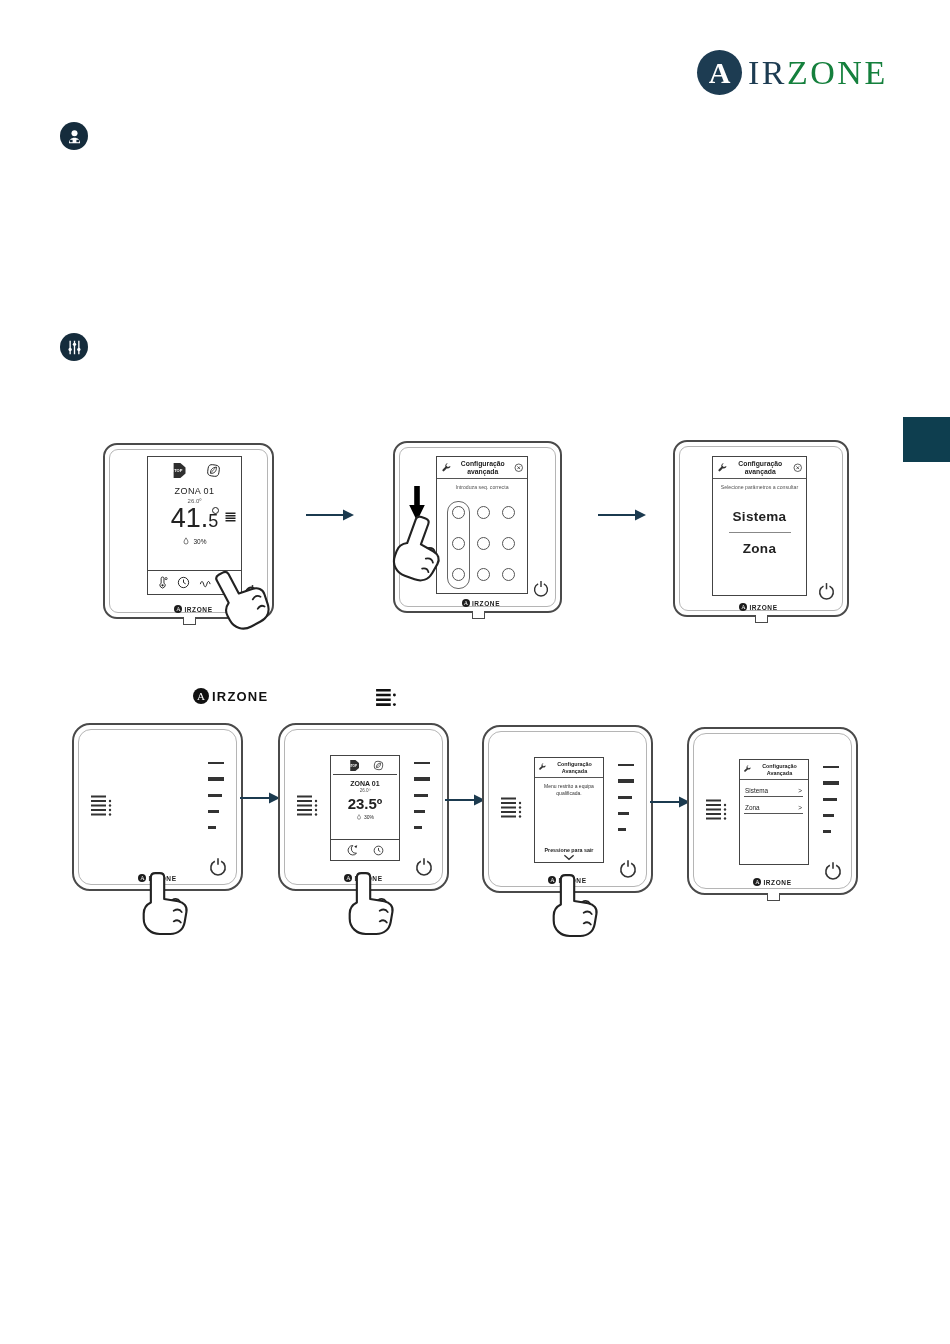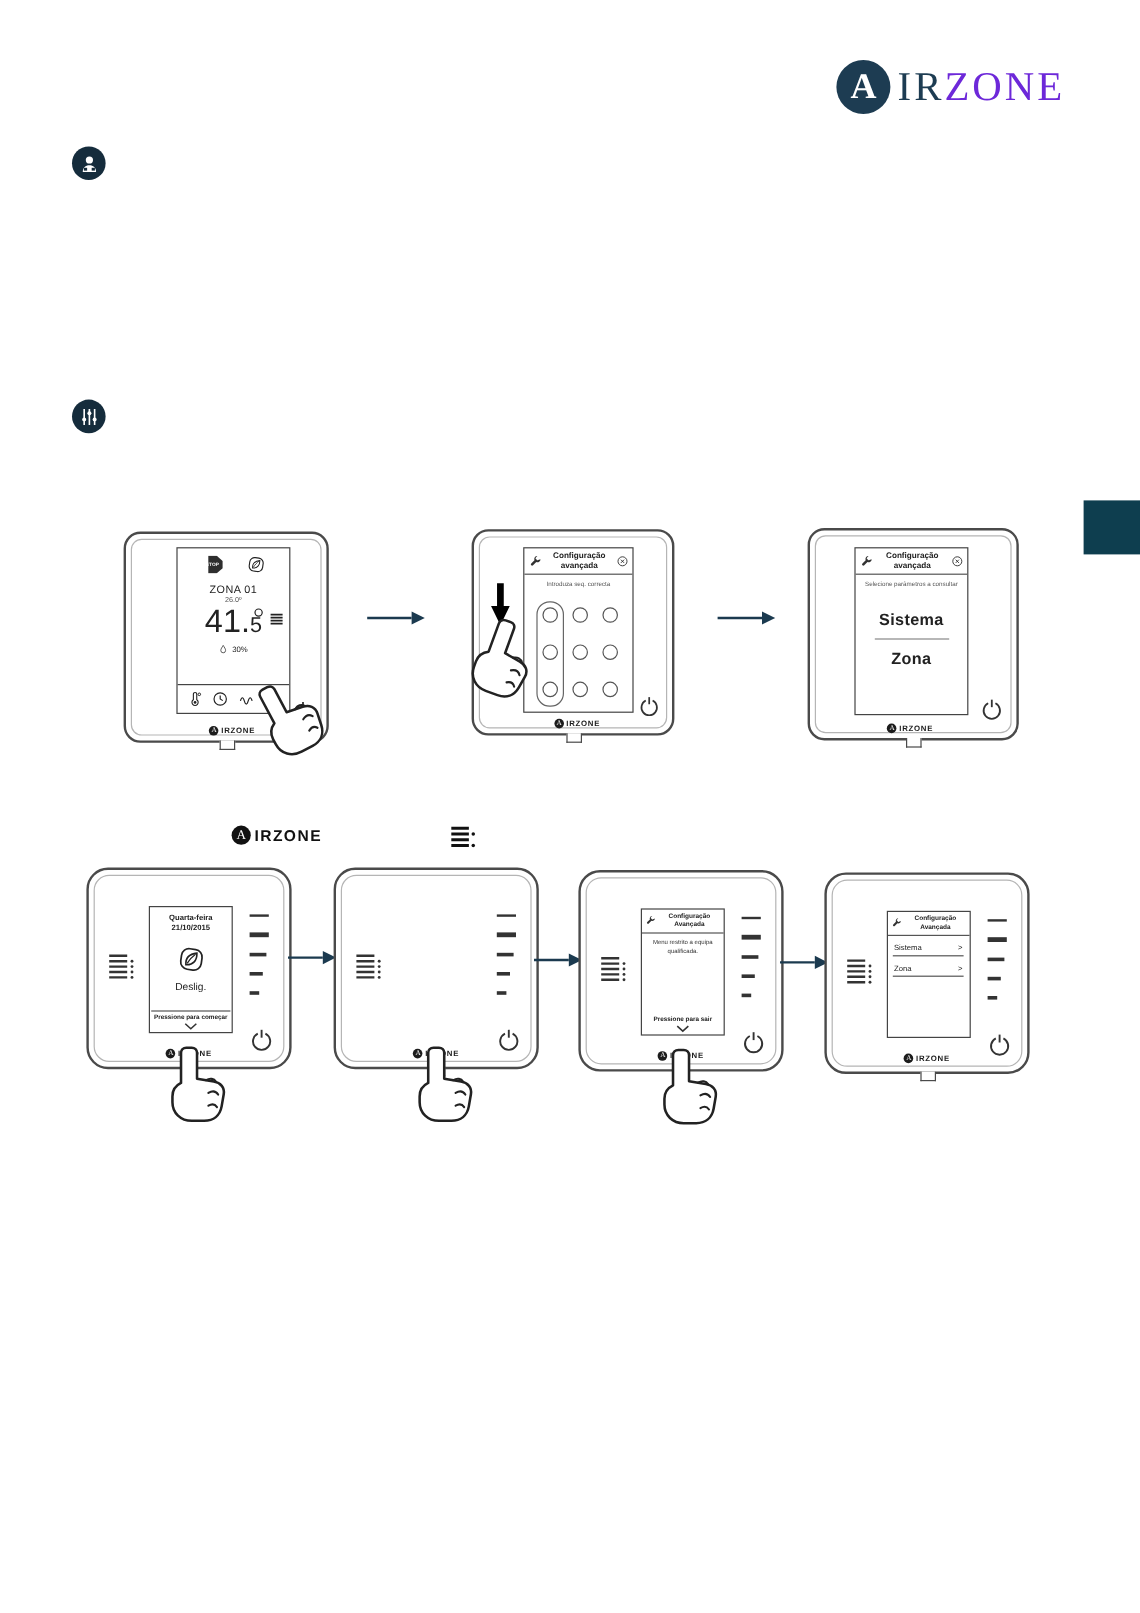--- a/index.html
+++ b/index.html
@@ -6,21 +6,21 @@
   .page { position:relative; width:950px; height:1344px; background:#ffffff;
           font-family:"Liberation Sans", sans-serif; overflow:hidden; color:#222; }
 
   
   .brand { position:absolute; left:697px; top:50px; display:flex; align-items:center; gap:6px; }
   .brand .bcircle { width:45px; height:45px; border-radius:50%; background:#1d3c52; color:#fff;
                     display:flex; align-items:center; justify-content:center;
                     font-family:"Liberation Serif", serif; font-size:30px; font-weight:600; }
   .brand .bword { font-family:"Liberation Serif", serif; font-size:34px; letter-spacing:2.5px; font-weight:500; }
   .brand .bword .ir { color:#1d3c52; }
-  .brand .bword .zone { color:#6d28d9; }
+  .brand .bword .zone { color:#15803d; }
 
   
   .pgicon { position:absolute; width:28px; height:28px; border-radius:50%; background:#152c3c;
             display:flex; align-items:center; justify-content:center; }
   .pgicon svg { display:block; }
 
   
   .sidetab { position:absolute; left:903px; top:417px; width:47px; height:45px; background:#0e3e4f; }
 
   
@@ -343,36 +343,20 @@
   <div class="dev tk" style="left:72px; top:723px; width:167px; height:164px;">
     <div class="lmenu">
       <svg width="26" height="23" viewBox="0 0 26 23">
         <path d="M2 2.5 h15 M2 7 h15 M2 11.5 h15 M2 16 h15 M2 20.5 h15" stroke="#333" stroke-width="2"></path>
         <circle cx="21" cy="7" r="1.2" fill="#333"></circle>
           <circle cx="21" cy="11.5" r="1.2" fill="#333"></circle>
         <circle cx="21" cy="16" r="1.2" fill="#333"></circle>
           <circle cx="21" cy="20.5" r="1.2" fill="#333"></circle>
       </svg>
     </div>
-    <div class="screen" style="left:50px; top:30px; width:68px; height:104px;">
-      <div class="off-date">
-        <div>Quarta-feira</div>
-        <div>21/10/2015</div>
-      </div>
-      <svg class="off-leaf" width="23" height="23" viewBox="0 0 24 24">
-          <use href="#ecoin-shape"></use>
-        </svg>
-      <div class="off-state">Deslig.</div>
-      <div class="scr-bottom lined">
-        <div class="scr-hint">Pressione para começar</div>
-        <svg class="scr-chev" width="12" height="6" viewBox="0 0 13 6">
-            <use href="#chev-shape"></use>
-          </svg>
-      </div>
-    </div>
     <div class="dashes">
       <span style="width:16px; height:2px;"></span>
         <span style="width:16px; height:4px;"></span>
       <span style="width:14px; height:3px;"></span>
         <span style="width:11px; height:3px;"></span>
       <span style="width:8px; height:3px;"></span>
     </div>
     <div class="pwr" style="right:13px; bottom:13px;">
       <svg width="20" height="20" viewBox="0 0 24 24">
           <use href="#pwr-shape"></use>
@@ -395,20 +379,45 @@
   <div class="dev tk" style="left:278px; top:723px; width:167px; height:164px;">
     <div class="lmenu">
       <svg width="26" height="23" viewBox="0 0 26 23">
         <path d="M2 2.5 h15 M2 7 h15 M2 11.5 h15 M2 16 h15 M2 20.5 h15" stroke="#333" stroke-width="2"></path>
         <circle cx="21" cy="7" r="1.2" fill="#333"></circle>
           <circle cx="21" cy="11.5" r="1.2" fill="#333"></circle>
         <circle cx="21" cy="16" r="1.2" fill="#333"></circle>
           <circle cx="21" cy="20.5" r="1.2" fill="#333"></circle>
       </svg>
     </div>
+    <div class="screen" style="left:50px; top:30px; width:68px; height:104px;">
+      <div class="m-icons">
+        <span class="stop-oct stop-sm">STOP</span>
+        <svg width="11" height="11" viewBox="0 0 24 24">
+            <use href="#ecoin-shape"></use>
+          </svg>
+      </div>
+      <div class="m-zone">ZONA 01</div>
+      <div class="m-set">26.0º</div>
+      <div class="m-temp">23.5º</div>
+      <div class="m-hum">
+        <svg width="6" height="6" viewBox="0 0 24 24">
+            <use href="#drop-shape"></use>
+          </svg>
+        <span>30%</span>
+      </div>
+      <div class="m-bottom">
+        <svg width="12" height="12" viewBox="0 0 24 24">
+            <use href="#moon-shape"></use>
+          </svg>
+        <svg width="11" height="11" viewBox="0 0 24 24">
+            <use href="#clock-shape"></use>
+          </svg>
+      </div>
+    </div>
     <div class="dashes">
       <span style="width:16px; height:2px;"></span>
         <span style="width:16px; height:4px;"></span>
       <span style="width:14px; height:3px;"></span>
         <span style="width:11px; height:3px;"></span>
       <span style="width:8px; height:3px;"></span>
     </div>
     <div class="pwr" style="right:13px; bottom:13px;">
       <svg width="20" height="20" viewBox="0 0 24 24">
           <use href="#pwr-shape"></use>

